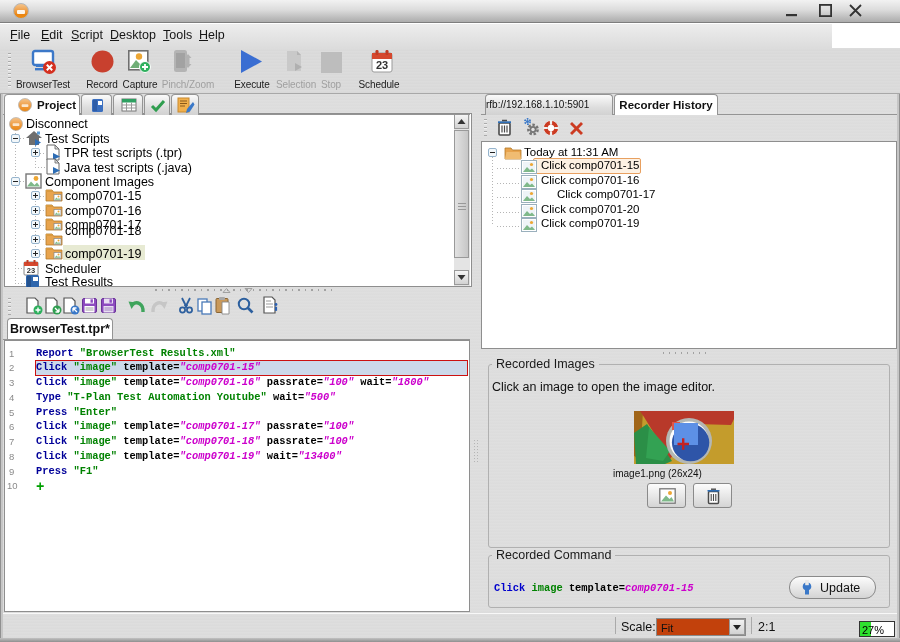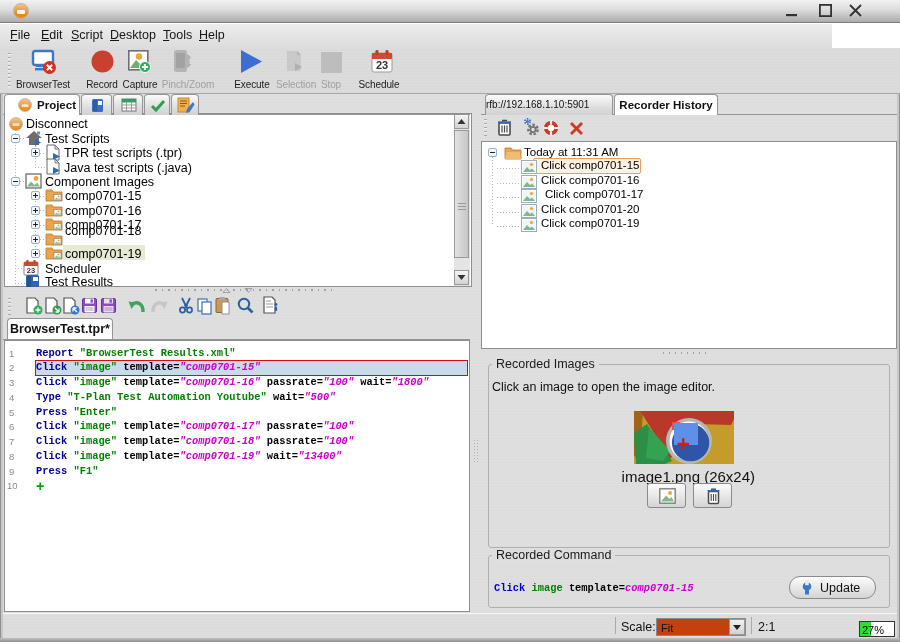--- a/index.html
+++ b/index.html
@@ -470,21 +470,21 @@
       <use href="#histimg"></use>
     </svg>
   <svg class="abs" style="left:40px; top:62.5px;" width="16" height="14" viewBox="0 0 16 14">
       <use href="#histimg"></use>
     </svg>
   <svg class="abs" style="left:40px; top:77px;" width="16" height="14" viewBox="0 0 16 14">
       <use href="#histimg"></use>
     </svg>
   <div class="trow" style="left:60px; top:18px; font-size:11.5px;">Click comp0701-15</div>
   <div class="trow" style="left:60px; top:32.5px; font-size:11.5px;text-align:right;">Click comp0701-16</div>
-  <div class="trow" style="left:64px; top:47px; font-size:11.5px;">Click comp0701-17</div>
+  <div class="trow" style="left:76px; top:47px; font-size:11.5px;">Click comp0701-17</div>
   <div class="trow" style="left:60px; top:61.5px; font-size:11.5px;">Click comp0701-20</div>
   <div class="trow" style="left:60px; top:76px; font-size:11.5px;">Click comp0701-19</div>
 </div>
 <svg width="0" height="0" style="position:absolute;">
   <defs>
     <g id="histimg">
       <rect x="0.5" y="0.5" width="15" height="13" fill="#fff" stroke="#9ab0bd" stroke-width="1"></rect>
       <rect x="2" y="2" width="12" height="10" fill="#eef4f8"></rect>
       <circle cx="10.5" cy="4.5" r="1.6" fill="#eda735"></circle>
       <path d="M2 12 L6 7 L9 10 L11 8.5 L14 12 Z" fill="#7fb98a"></path>
@@ -503,21 +503,21 @@
   <path d="M6 0 L100 0 L100 8 L97 14 L62 13 L36 48 L10 6 Z" fill="#b8392a"></path>
   <path d="M13 13 L38 50 L31 53 L2 53 L0 22 Z" fill="#2b8f47"></path>
   <path d="M15 16 L36 40 L29 50 L12 47 Z" fill="#33a253"></path>
   <circle cx="55" cy="30" r="23" fill="#b4b7b4"></circle>
   <circle cx="55" cy="30" r="19.5" fill="#fdfdfd"></circle>
   <circle cx="56.6" cy="31.6" r="18.7" fill="#2e55a8"></circle>
   <rect x="38" y="11" width="8" height="8" fill="#e05648"></rect>
   <rect x="40" y="12" width="24" height="22" fill="#5d90e6"></rect>
   <path d="M43.5 33 L55 33 M49.2 27.2 L49.2 38.8" stroke="#c42222" stroke-width="2.4"></path>
 </svg>
-<div class="abs" style="left:613px; top:468px; width:142px; text-align:right; font-size:15px; white-space:nowrap;">image1.png (26x24)</div>
+<div class="abs" style="left:613px; top:468px; width:142px; text-align:left; font-size:10px; white-space:nowrap;">image1.png (26x24)</div>
 <div class="btn" style="left:647px; top:483px; width:39px; height:25px;">
   <svg class="abs" style="left:11px; top:4px;" width="17" height="16" viewBox="0 0 17 16">
     <rect x="0.8" y="0.8" width="15.4" height="14.4" fill="#fff" stroke="#777" stroke-width="1.3"></rect>
     <circle cx="11" cy="5" r="2" fill="#eda735"></circle>
     <path d="M2 13.5 L7 7.5 L10.5 11 L12.5 9 L15 13.5 Z" fill="#7fb98a"></path>
   </svg>
 </div>
 <div class="btn" style="left:693px; top:483px; width:39px; height:25px;">
   <svg class="abs" style="left:12px; top:4px;" width="15" height="17" viewBox="0 0 15 17">
     <rect x="2.5" y="3.5" width="10" height="12" rx="1" fill="#fff" stroke="#4a4a4a" stroke-width="1.5"></rect>

